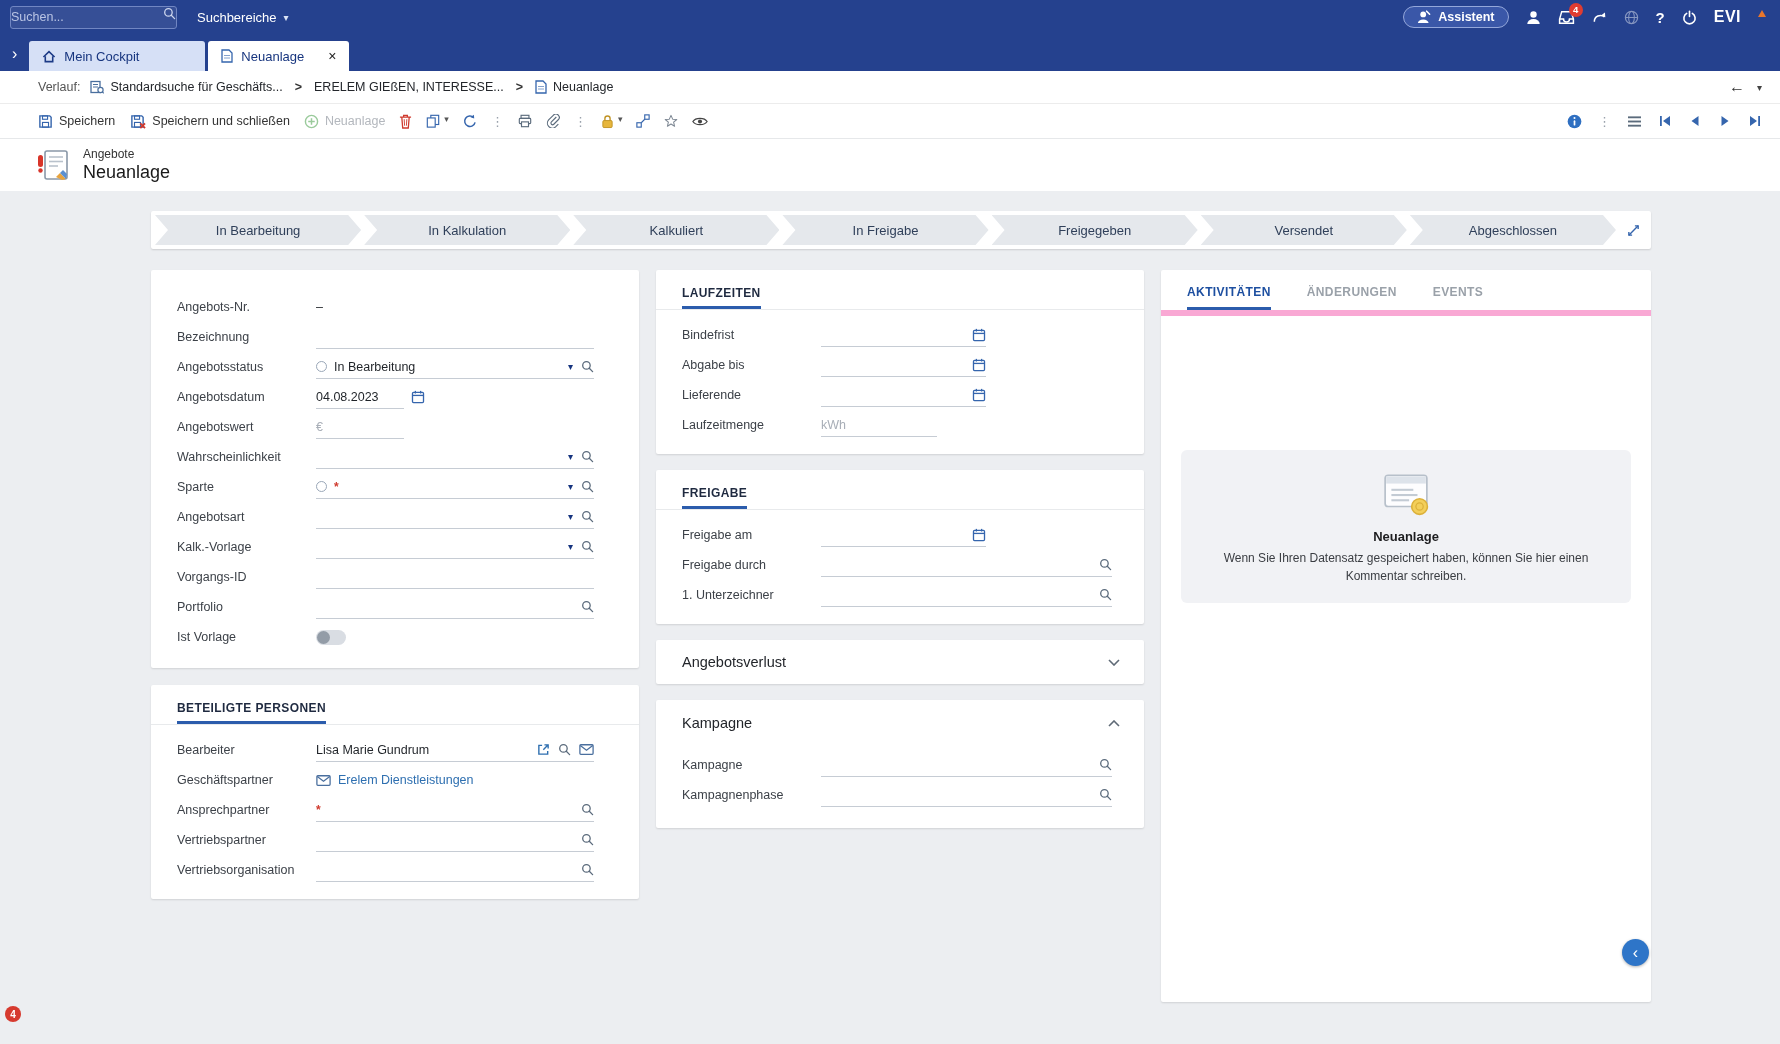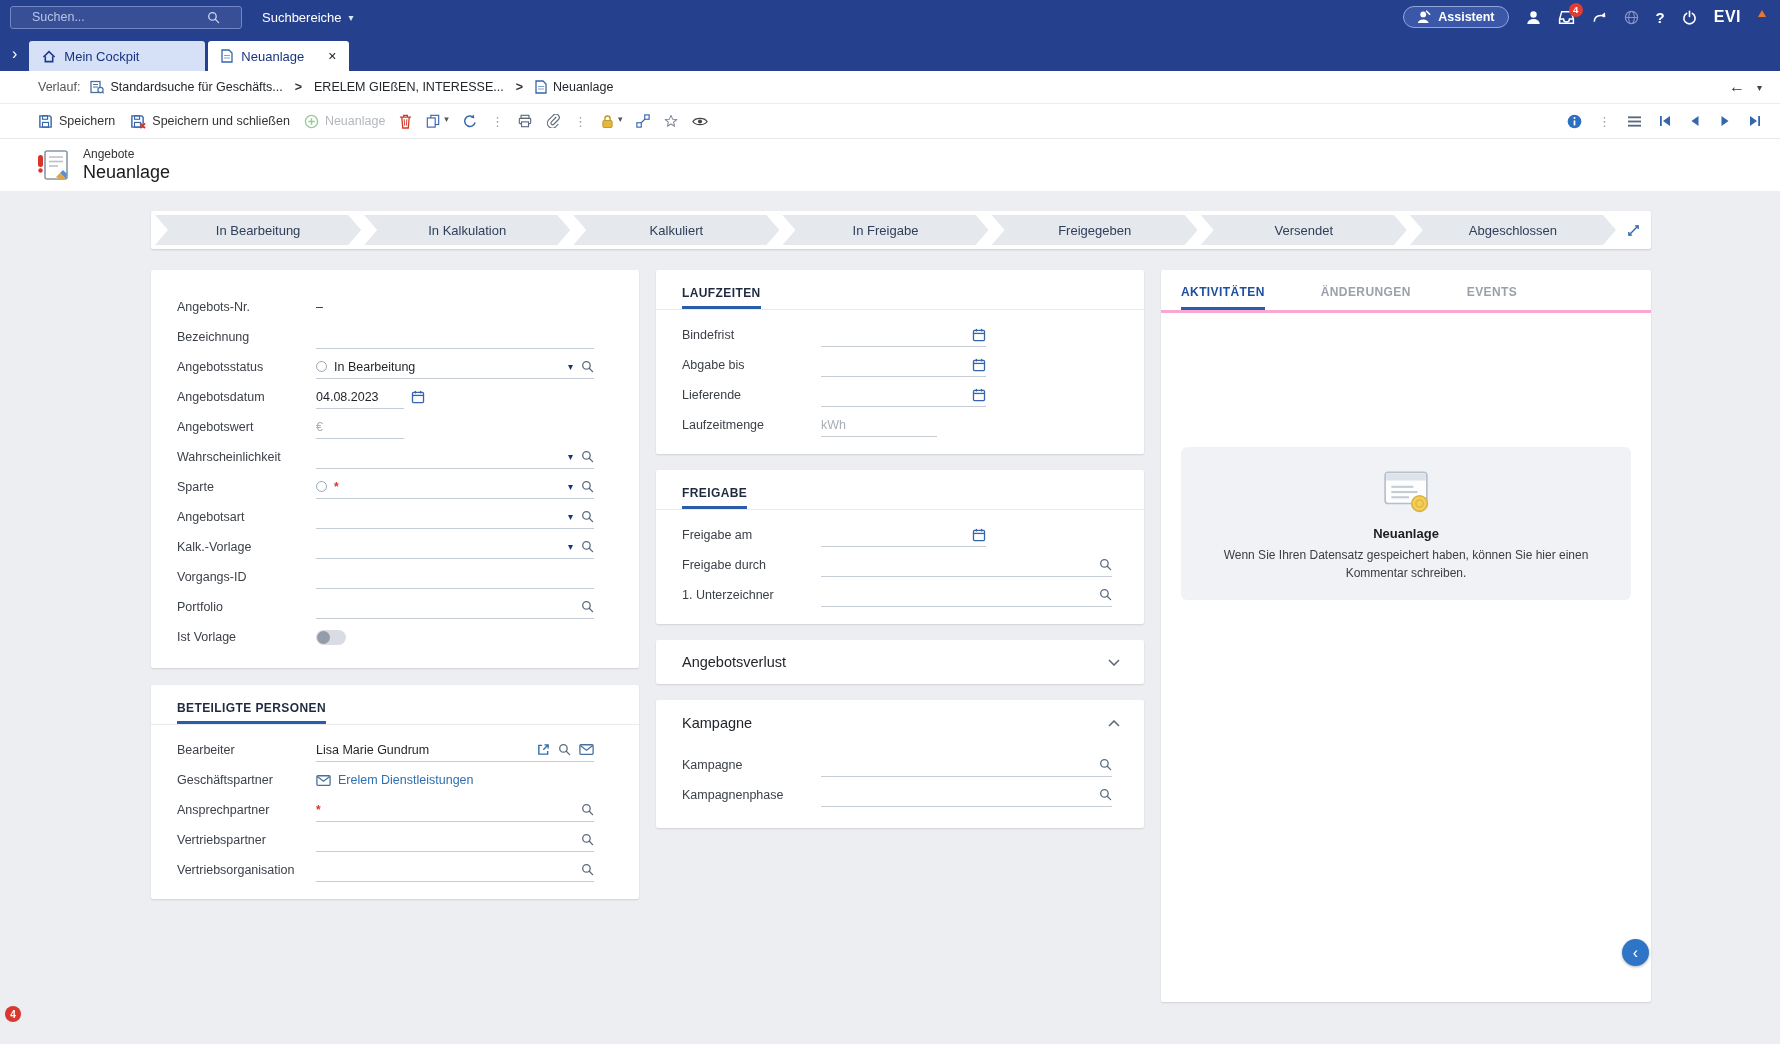--- a/index.html
+++ b/index.html
@@ -1,21 +1,21 @@
 <!DOCTYPE html>
 <html><head>
 <meta charset="utf-8">
 <style>
 *{margin:0;padding:0;box-sizing:border-box}
 body{font-family:"Liberation Sans","DejaVu Sans",sans-serif;background:#eceef1}
 .app{position:relative;width:1780px;height:1044px;background:#eceef1;overflow:hidden}
 
 
 .topbar{height:34px;background:#25418e;display:flex;align-items:center;padding:0 14px 0 10px;gap:20px;color:#fff}
-.search-box{width:232px;height:23px;border:1px solid #7186c2;border-radius:3px;display:flex;align-items:center;padding:0 21px;background:rgba(255,255,255,.08)}
+.search-box{width:167px;height:23px;border:1px solid #7186c2;border-radius:3px;display:flex;padding:0 0;background:rgba(255,255,255,.08)}
 .search-box input{flex:1;background:transparent;border:none;outline:none;color:#fff;font-size:12.5px;min-width:0}
 .search-box input::placeholder{color:#b9c4e4}
 .search-areas{display:flex;align-items:center;gap:7px;font-size:13px;cursor:default}
 .caret-w{font-size:10px;color:#dbe3f6}
 .topbar-right{margin-left:auto;display:flex;align-items:center;gap:17px}
 .assistant-pill{display:flex;align-items:center;gap:7px;background:#3a57a8;border:1px solid #94a7da;border-radius:13px;padding:3px 13px;font-size:12.5px;font-weight:700}
 .tray-wrap{position:relative;display:flex}
 .badge{position:absolute;top:-7px;right:-8px;background:#e03c31;border-radius:8px;min-width:14px;height:14px;font-size:9.5px;font-weight:700;display:flex;align-items:center;justify-content:center;padding:0 3px;color:#fff}
 .help{font-size:15px;font-weight:700}
 .brand{font-size:16px;font-weight:700;letter-spacing:.5px;display:flex;align-items:flex-start;gap:17px}
@@ -96,21 +96,21 @@
 .sec-body{padding:10px 24px 14px 26px}
 
 .coll-card{display:flex;align-items:center;height:44px;padding:0 24px 0 26px}
 .coll-head{display:flex;align-items:center;height:46px;padding:0 24px 0 26px}
 .coll-title{font-size:14.5px;color:#23262b}
 .chev{margin-left:auto;color:#5f6a76}
 .kamp-body{padding:4px 24px 18px 26px}
 
 
 .acard{min-height:732px;position:relative}
-.atabs{display:flex;gap:56px;padding:0 20px;border-bottom:3px solid #f9a8d4}
+.atabs{display:flex;gap:36px;padding:0 26px;border-bottom:6px solid #f9a8d4}
 .atab{font-size:12px;font-weight:700;letter-spacing:.4px;color:#9aa1a9;padding:15px 0 11px}
 .atab.active{color:#1d4fa0;box-shadow:inset 0 -3px 0 #2b5cac}
 .emptybox{margin:134px 20px 0;background:#f1f2f5;border-radius:6px;padding:22px 30px 18px;text-align:center}
 .empty-title{font-size:13px;font-weight:700;color:#1d1d1f;margin-top:9px}
 .empty-text{font-size:12px;color:#3a3d42;line-height:1.5;margin-top:5px}
 .collapse-btn{position:absolute;right:2px;bottom:36px;width:27px;height:27px;border-radius:50%;background:#2e75c8;color:#fff;font-size:16px;display:flex;align-items:center;justify-content:center;box-shadow:0 1px 3px rgba(0,0,0,.3)}
 
 .corner-badge{position:absolute;left:5px;top:1006px;width:16px;height:16px;border-radius:50%;background:#d63a2f;color:#fff;font-size:10px;font-weight:700;display:flex;align-items:center;justify-content:center}
 svg{flex:none}
 </style>

